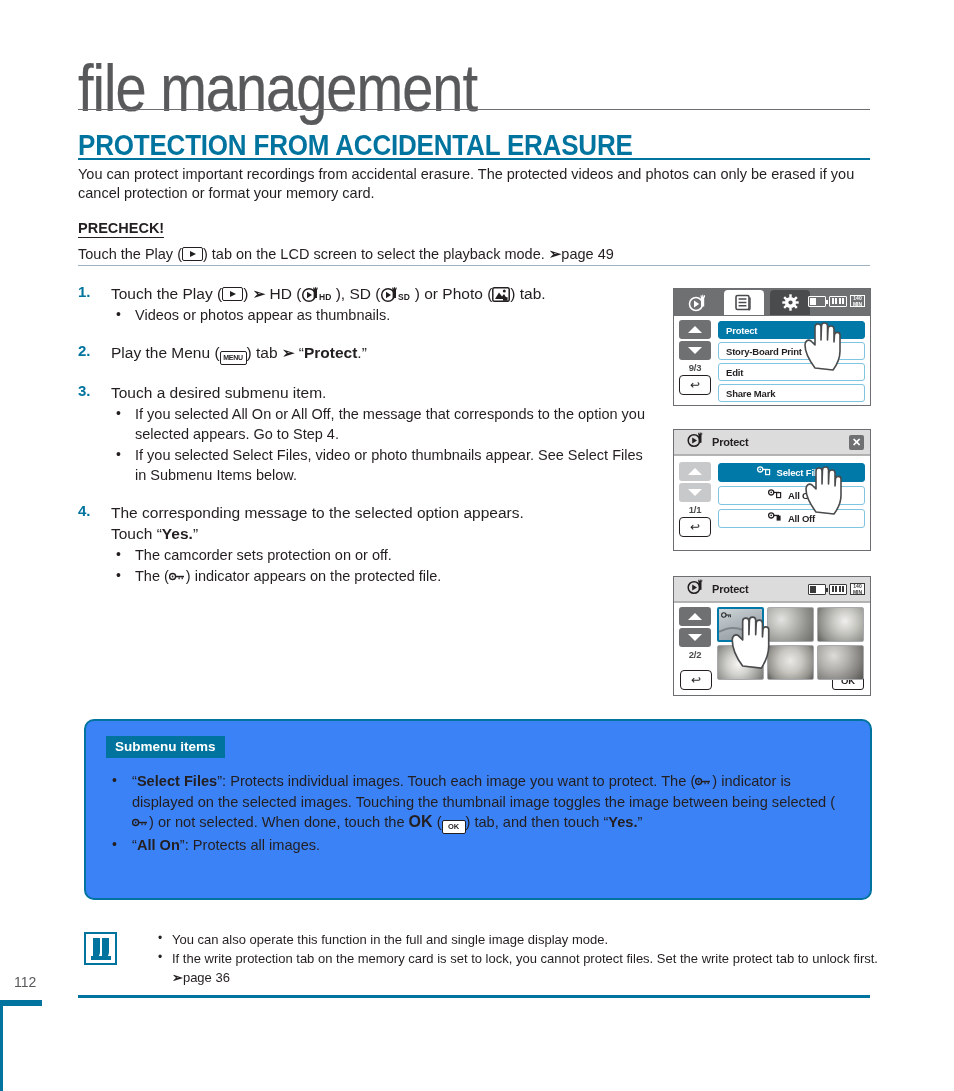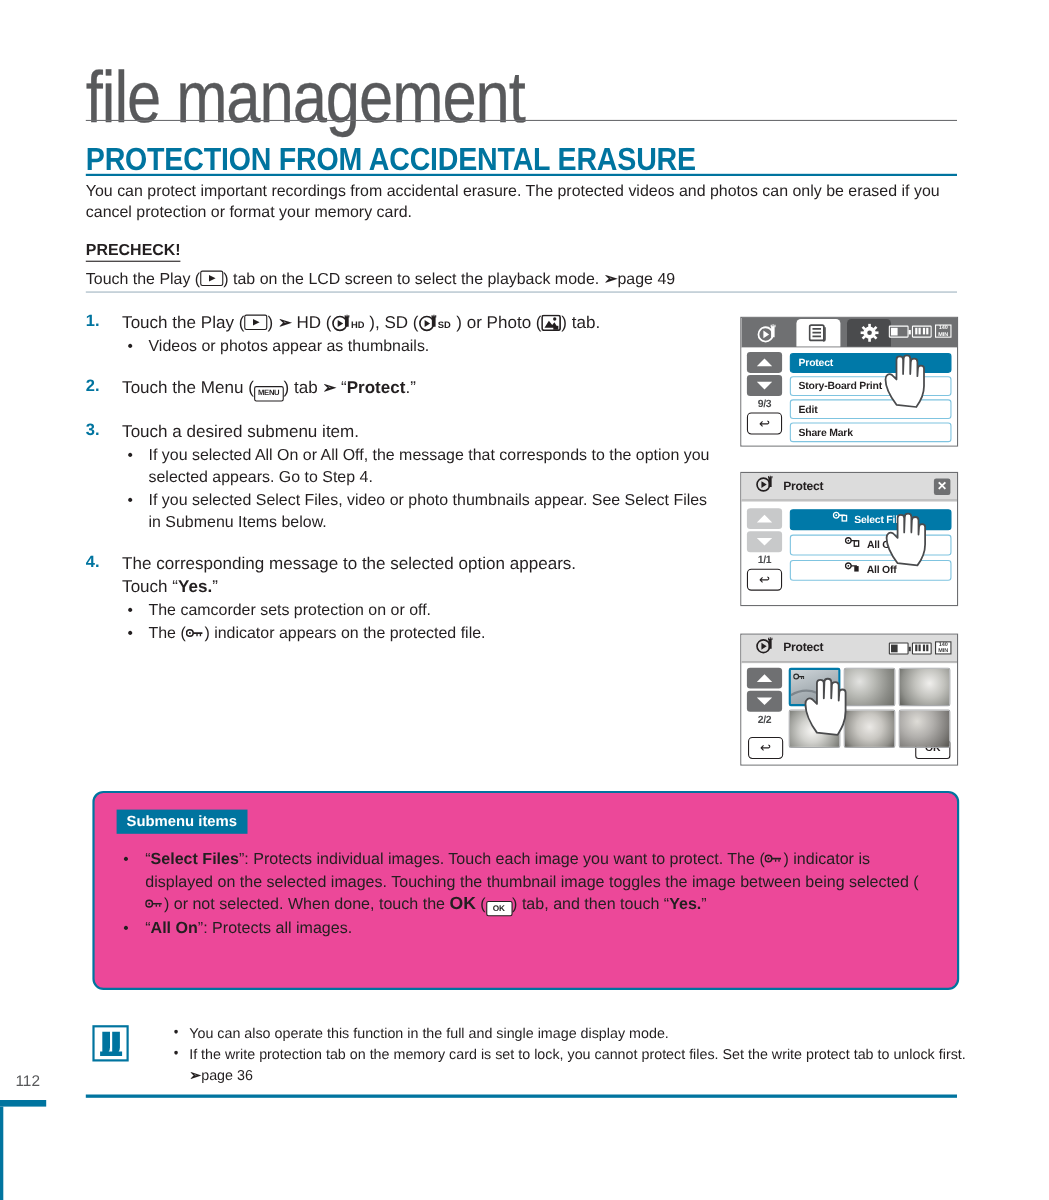--- a/index.html
+++ b/index.html
@@ -204,21 +204,21 @@
     line-height:14px;text-align:center;box-sizing:border-box;
   }
   .backbtn-abs{position:absolute;left:6px;bottom:5px;}
 
   
   .hand{position:absolute;pointer-events:none;}
 
   
   .submenu-box{
     position:absolute;left:84px;top:719px;width:788px;height:181px;
-    border:2px solid #00749f;border-radius:10px;box-sizing:border-box;background:#ec4899;
+    border:2px solid #00749f;border-radius:10px;box-sizing:border-box;background:#3b82f6;
   }
   .submenu-badge{
     position:absolute;left:20px;top:15px;background:#00749f;color:#fff;
     font-size:13.5px;font-weight:bold;padding:3px 9px 4px 9px;line-height:15px;
   }
   .submenu-list{
     position:absolute;left:20px;top:50px;right:18px;
     font-size:14.6px;line-height:20.5px;color:#231f20;
   }
   .submenu-list .li{position:relative;padding-left:26px;margin-bottom:1px;}
@@ -297,21 +297,21 @@
         <ul class="bullets">
           <li>Videos or photos appear as thumbnails.</li>
         </ul>
       </div>
     </div>
 
     <div class="step" style="margin-top:17px;">
       <div class="step-num">2.</div>
       <div class="step-body">
         <div class="step-title">
-          <span>Touch the Menu (</span><span class="ic ic-menu">MENU</span><span>) tab </span><span class="arrow-r">➢</span><span> “</span><span class="b">Protect</span><span>.”</span>
+          <span>Play the Menu (</span><span class="ic ic-menu">MENU</span><span>) tab </span><span class="arrow-r">➢</span><span> “</span><span class="b">Protect</span><span>.”</span>
         </div>
       </div>
     </div>
 
     <div class="step" style="margin-top:17px;">
       <div class="step-num">3.</div>
       <div class="step-body">
         <div class="step-title">Touch a desired submenu item.</div>
         <ul class="bullets">
           <li>If you selected All On or All Off, the message that corresponds to the option you selected appears. Go to Step 4.</li>

